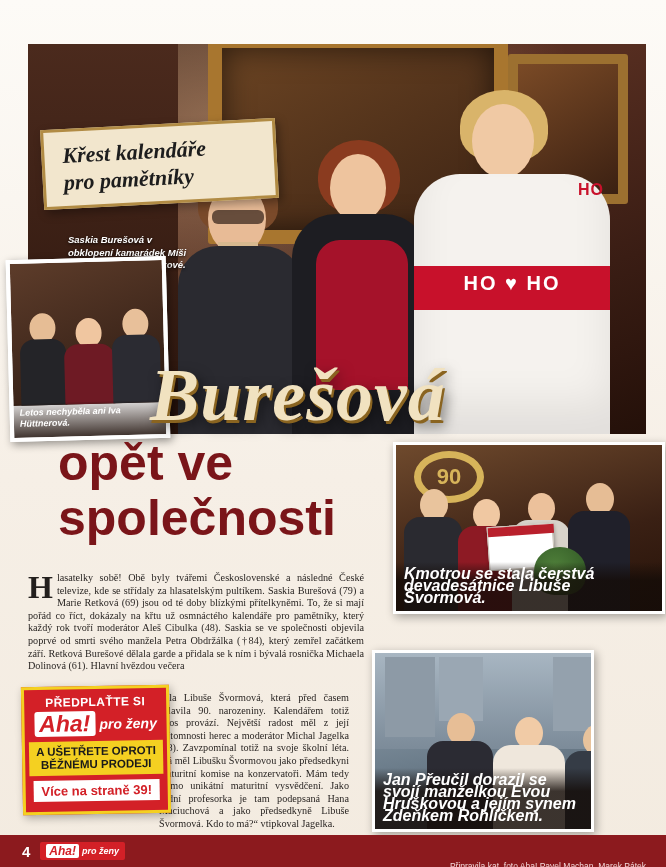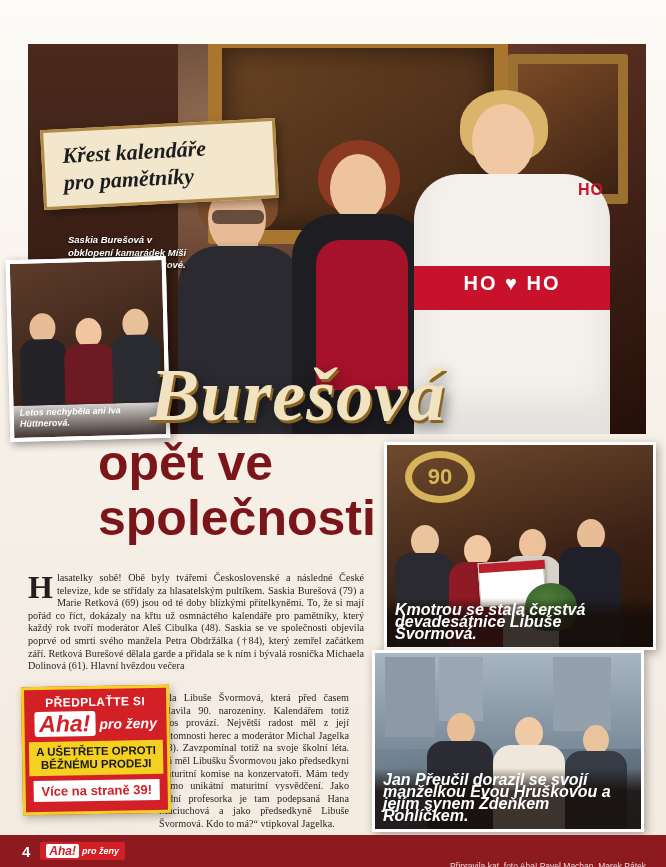--- a/index.html
+++ b/index.html
@@ -156,21 +156,20 @@
     font-size:74px; line-height:74px;
     color:#f1e2c0;
     text-shadow: 2px 3px 0 #8a6420, 4px 6px 14px rgba(0,0,0,.55);
     letter-spacing:1px;
   }
   .headline2 {
     position:absolute; left:58px; top:436px; width:300px;
     font-family:"Liberation Sans", sans-serif;
     font-weight:bold; font-size:50px; line-height:55px;
     color:#7a1519;
-    margin-left:40px;
   }
 
   
   .body-text {
     position:absolute; left:28px; top:572px; width:336px;
     font-family:"Liberation Serif", serif;
     font-size:10.2px; line-height:12.6px; color:#231f1d; text-align:justify;
   }
   .body-text .dropcap {
     float:left; font-family:"Liberation Serif", serif; font-weight:bold;
@@ -205,22 +204,22 @@
     background:#fff; color:#d32027; font-weight:bold; font-size:13px;
     margin:5px 8px 0 8px; padding:3px 2px;
   }
 
   
   .rphoto {
     position:absolute; background:#fff; border:3px solid #fff;
     box-shadow: 2px 3px 9px rgba(0,0,0,.33);
     overflow:hidden;
   }
-  .rp1 { left:384px; top:442px; width:272px; height:208px; }
-  .rp2 { left:372px; top:650px; width:272px; height:182px; }
+  .rp1 { left:393px; top:442px; width:272px; height:172px; }
+  .rp2 { left:372px; top:650px; width:222px; height:182px; }
   .rp-scene1 { position:absolute; inset:0; background: linear-gradient(165deg,#6f4a2d,#3a2014 60%,#271309); }
   .rp-scene2 { position:absolute; inset:0; background: linear-gradient(170deg,#9aa8b4,#6c7d8b 55%,#4e5a66); }
   .balloon {
     position:absolute; left:18px; top:6px; width:70px; height:52px;
     border:7px solid #d7b45a; border-radius:50%; color:#d7b45a;
     font-weight:bold; font-size:22px; display:flex; align-items:center; justify-content:center;
   }
   .gp { position:absolute; bottom:0; }
   .g1 { left:8px; width:58px; height:122px; }
   .g1 .h{position:absolute;left:16px;top:0;width:28px;height:32px;border-radius:50%;background:#e9c49d;}

